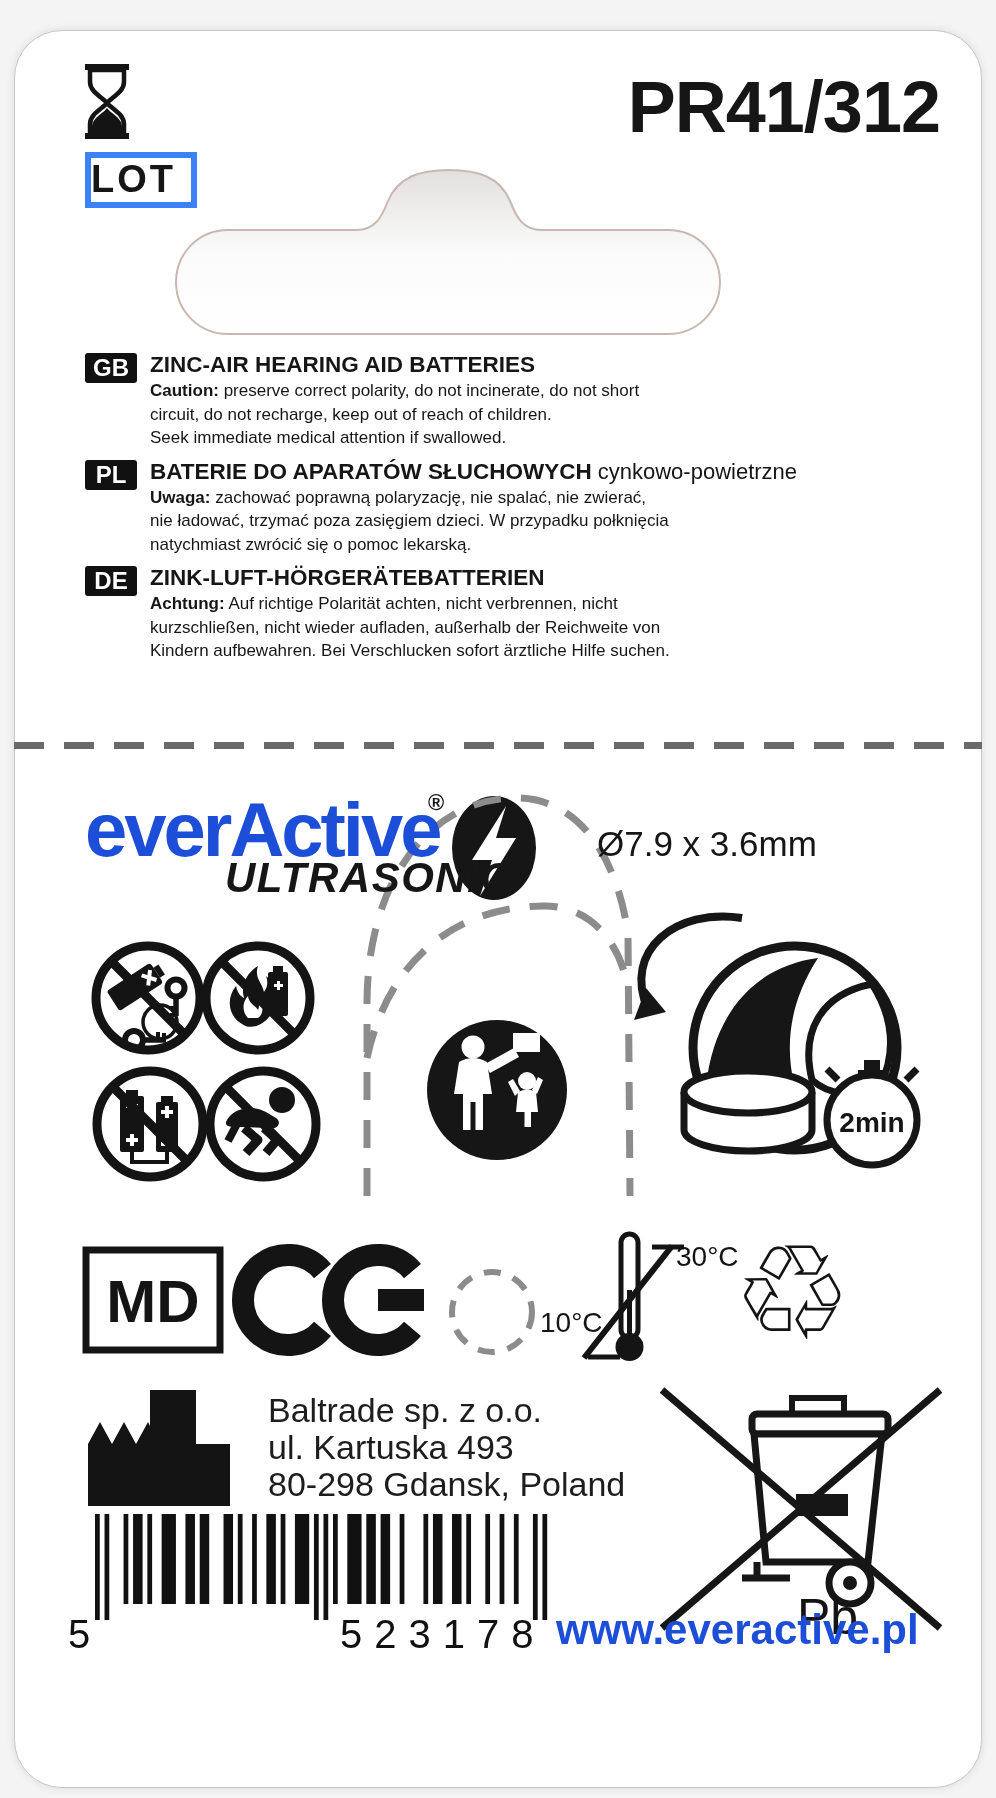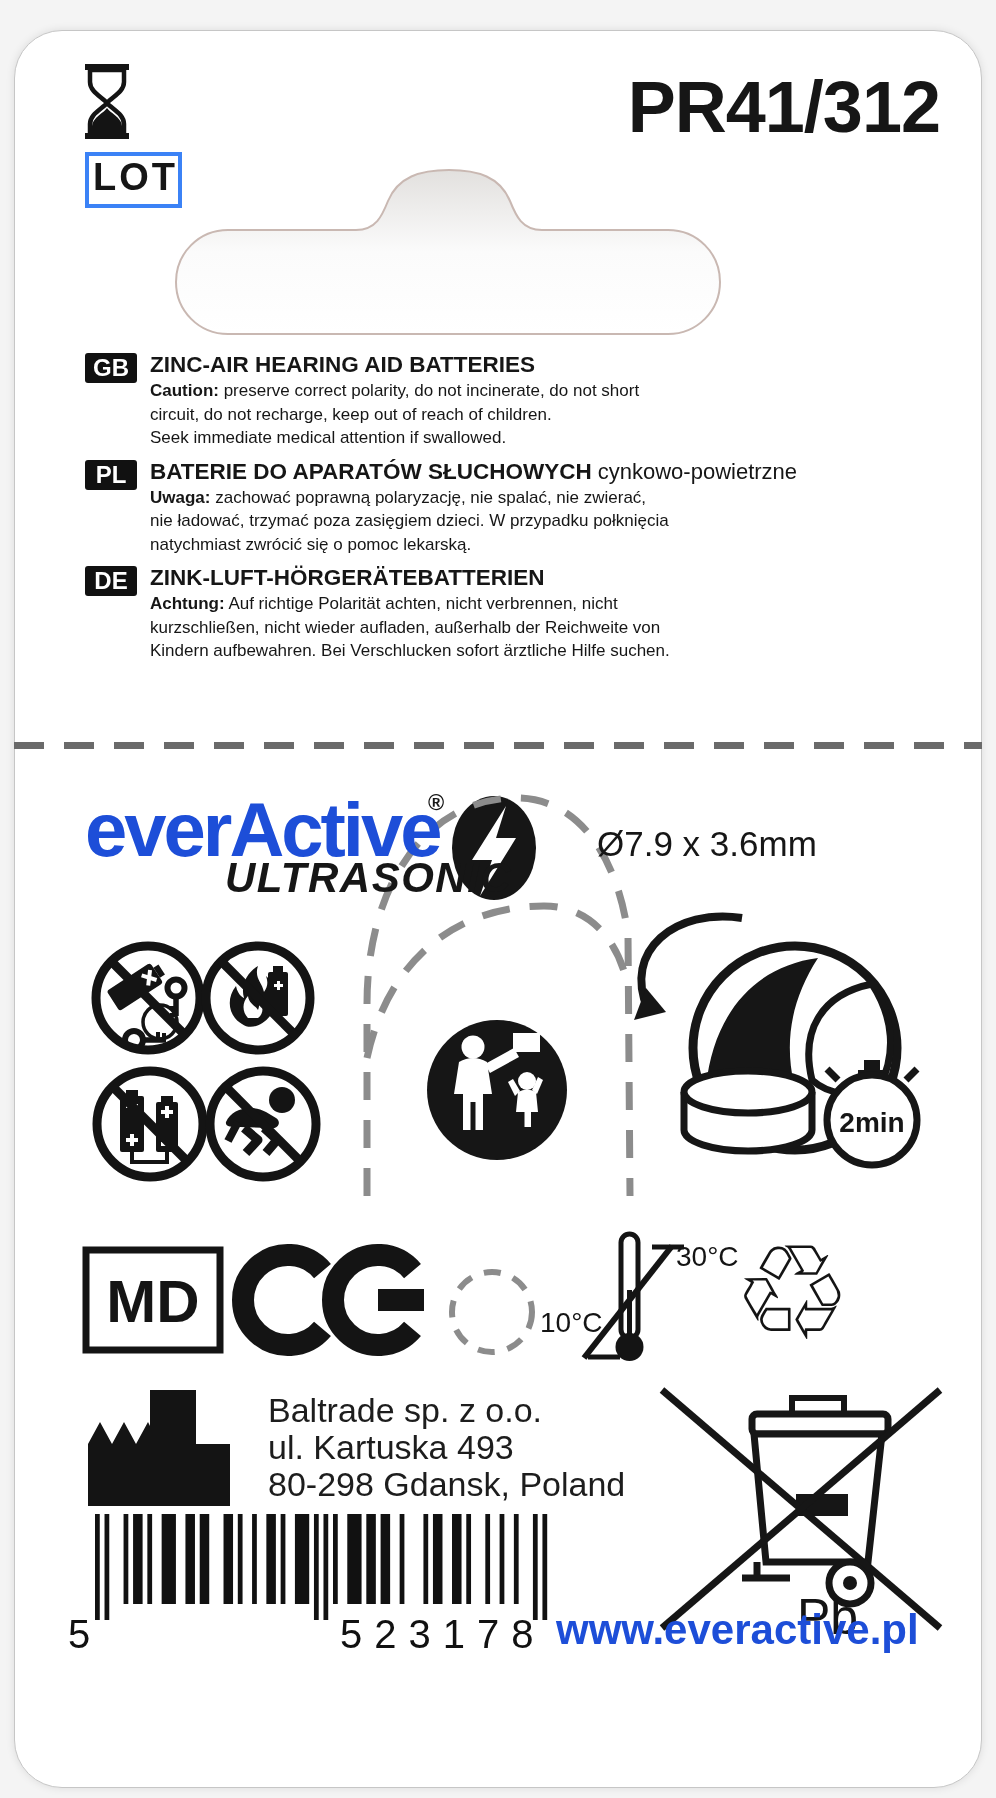--- a/index.html
+++ b/index.html
@@ -3,22 +3,22 @@
 <meta charset="utf-8">
 <style>
   html,body{margin:0;padding:0;background:#f4f4f4;}
   .stage{position:relative;width:996px;height:1798px;overflow:hidden;
          font-family:"Liberation Sans",sans-serif;color:#161616;}
   .abs{position:absolute;}
   .card{left:14px;top:30px;width:966px;height:1756px;background:#ffffff;
         border:1px solid #c6c6c6;border-radius:48px;box-shadow:0 0 8px rgba(0,0,0,.10);}
   .gfx{left:0;top:0;width:996px;height:1798px;pointer-events:none;}
   
-  .lot-box{left:85px;top:152px;width:97px;height:56px;border:4px solid #3b82f6;
-           box-sizing:border-box;text-align:right;line-height:42px;font-size:38px;
+  .lot-box{left:85px;top:152px;width:112px;height:56px;border:6px solid #3b82f6;
+           box-sizing:border-box;text-align:left;line-height:42px;font-size:38px;
            font-weight:700;letter-spacing:3px;}
   .prod{right:56px;top:70px;line-height:1.04;}
   .prod .model{font-size:72px;font-weight:700;letter-spacing:-1px;}
   .prod .pack{font-size:60px;font-weight:400;letter-spacing:0;}
   
   .warnings{left:85px;top:352px;width:830px;}
   .warn{display:flex;margin-bottom:9px;}
   .badge{flex:0 0 auto;width:52px;height:30px;background:#111;color:#fff;border-radius:3px;
          font-size:24px;font-weight:700;text-align:center;line-height:30px;margin-right:13px;margin-top:1px;}
   .wtxt{flex:1;}

